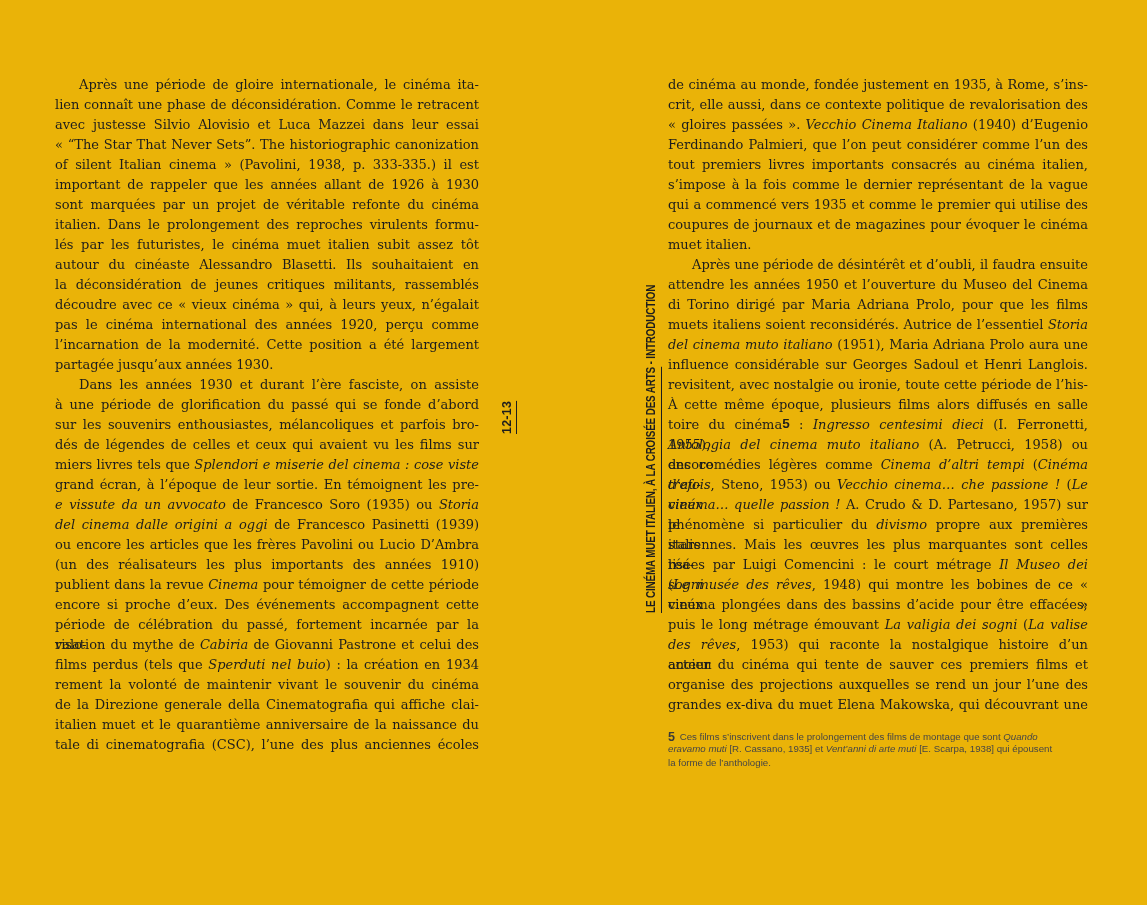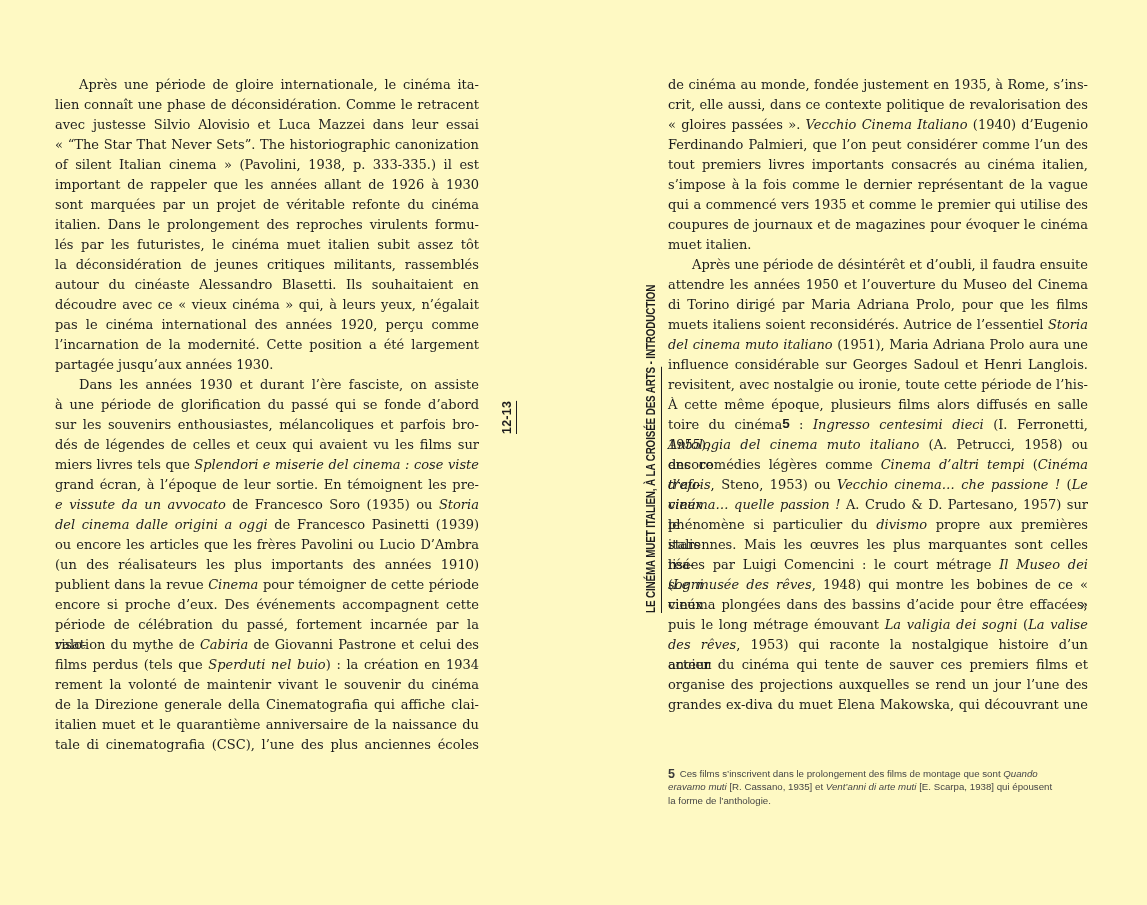--- a/index.html
+++ b/index.html
@@ -1,39 +1,39 @@
 <!DOCTYPE html>
 <html><head>
 <meta charset="utf-8">
 <style>
   html,body{margin:0;padding:0;}
   body{
     width:1147px;height:905px;background:#ffffff;position:relative;
     font-family:"DejaVu Serif",serif;color:#1d1d1d;
     -webkit-font-smoothing:antialiased;
   }
-  .spread{position:absolute;inset:0;background:#fef9c3;}
+  .spread{position:absolute;inset:0;background:#eab308;}
   .col{position:absolute;font-size:13px;line-height:20px;}
   #left-col{left:55px;top:75px;width:424px;}
   #right-col{left:668px;top:75px;width:420px;}
   .line{
     height:20px;overflow:visible;
     text-align:justify;text-align-last:justify;
   }
   .line.endline{text-align-last:left;}
   .line.ind{padding-left:24px;}
   .i{font-style:italic;}
   .f{
     font-family:"Liberation Sans",sans-serif;font-weight:bold;
     font-size:13.5px;position:relative;top:-1px;
   }
   #footnote{
-    position:absolute;left:668px;top:768px;width:424px;
+    position:absolute;left:668px;top:728px;width:424px;
     font-family:"Liberation Sans",sans-serif;
-    font-size:9.7px;line-height:11px;color:#464646;
+    font-size:9.7px;line-height:16px;color:#464646;
   }
   #footnote .line{height:13.4px;text-align:left;text-align-last:left;}
   #footnote .m{
     font-weight:bold;font-size:12.5px;color:#3a3a3a;
     position:relative;top:0.5px;padding-right:2px;
   }
   .vtitle{
     position:absolute;left:643px;top:613px;
     transform-origin:0 0;transform:rotate(-90deg) scaleX(0.76);
     font-family:"Liberation Sans",sans-serif;font-weight:700;
@@ -61,22 +61,22 @@
       <div>
         <div class="line ind"><span>Après une période de gloire internationale, le cinéma ita-</span></div>
         <div class="line"><span>lien connaît une phase de déconsidération. Comme le retracent</span></div>
         <div class="line"><span>avec justesse Silvio Alovisio et Luca Mazzei dans leur essai</span></div>
         <div class="line"><span>« “The Star That Never Sets”. The historiographic canonization</span></div>
         <div class="line"><span>of silent Italian cinema » (Pavolini, 1938, p. 333-335.) il est</span></div>
         <div class="line"><span>important de rappeler que les années allant de 1926 à 1930</span></div>
         <div class="line"><span>sont marquées par un projet de véritable refonte du cinéma</span></div>
         <div class="line"><span>italien. Dans le prolongement des reproches virulents formu-</span></div>
         <div class="line"><span>lés par les futuristes, le cinéma muet italien subit assez tôt</span></div>
+        <div class="line"><span>autour du cinéaste Alessandro Blasetti. Ils souhaitaient en</span></div>
         <div class="line"><span>la déconsidération de jeunes critiques militants, rassemblés</span></div>
-        <div class="line"><span>autour du cinéaste Alessandro Blasetti. Ils souhaitaient en</span></div>
         <div class="line"><span>découdre avec ce « vieux cinéma » qui, à leurs yeux, n’égalait</span></div>
         <div class="line"><span>pas le cinéma international des années 1920, perçu comme</span></div>
         <div class="line"><span>l’incarnation de la modernité. Cette position a été largement</span></div>
         <div class="line endline"><span>partagée jusqu’aux années 1930.</span></div>
       </div>
       <div>
         <div class="line ind"><span>Dans les années 1930 et durant l’ère fasciste, on assiste</span></div>
         <div class="line"><span>à une période de glorification du passé qui se fonde d’abord</span></div>
         <div class="line"><span>sur les souvenirs enthousiastes, mélancoliques et parfois bro-</span></div>
         <div class="line"><span>dés de légendes de celles et ceux qui avaient vu les films sur</span></div>

